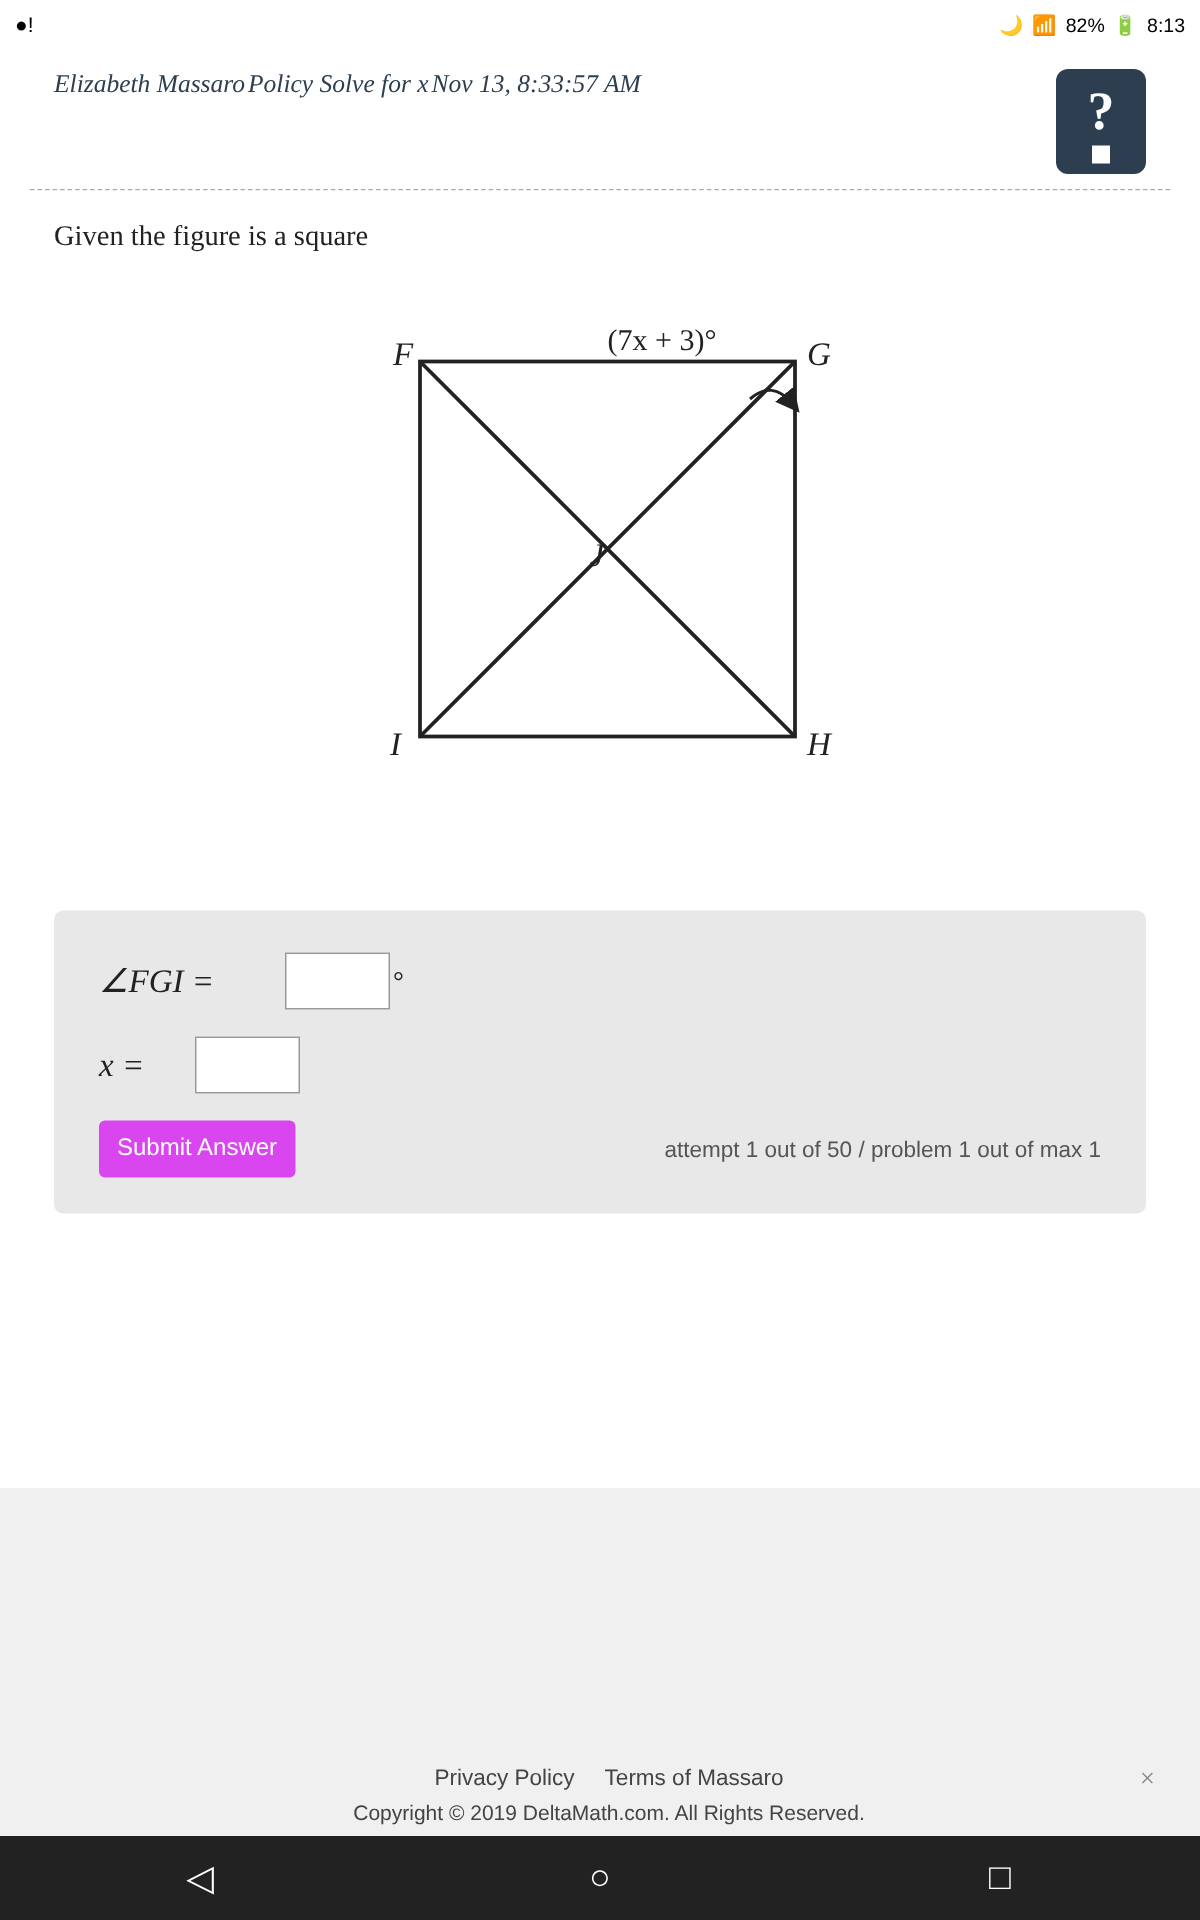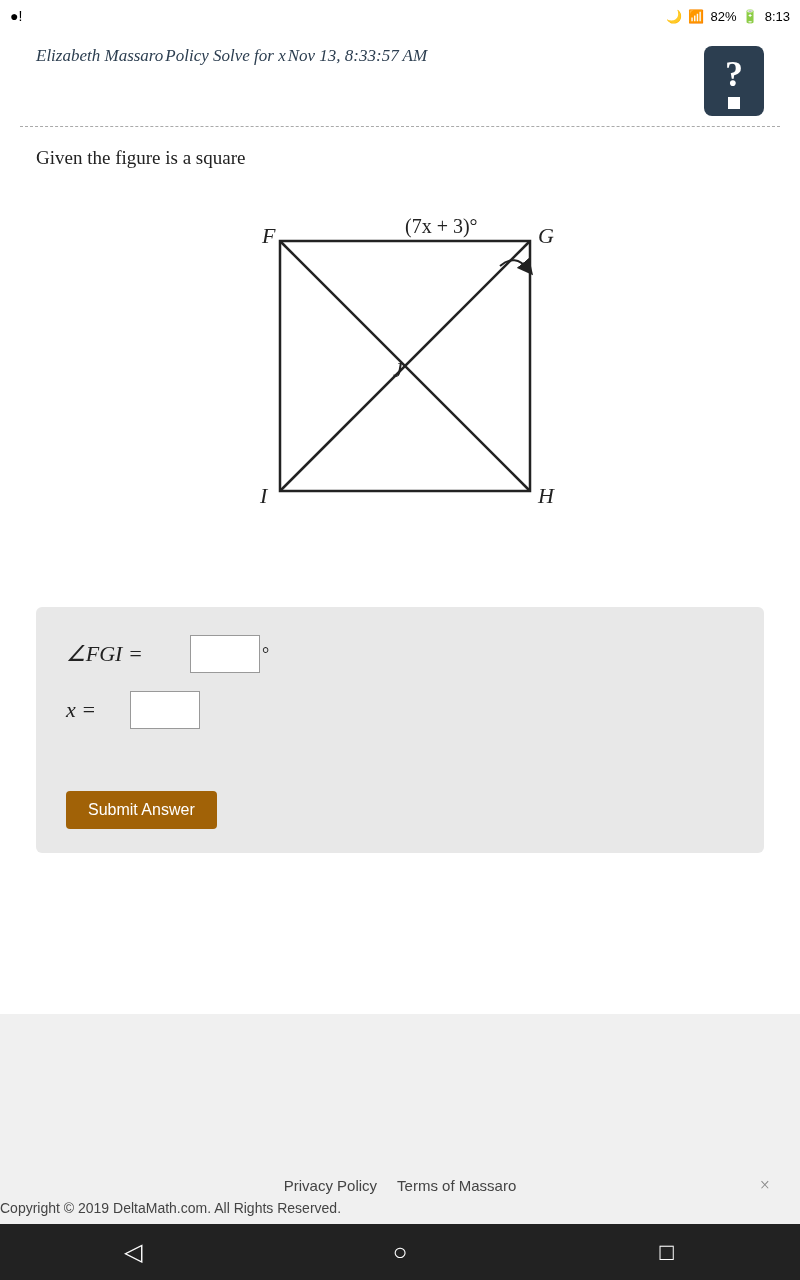--- a/index.html
+++ b/index.html
@@ -140,45 +140,45 @@
       font-style: italic;
     }
 
     .submit-row {
       display: flex;
       align-items: center;
       justify-content: space-between;
       margin-top: 10px;
     }
     .submit-btn {
-      background: #a16207;
+      background: #d946ef;
       color: #fff;
       border: none;
       border-radius: 4px;
-      padding: 10px 22px;
+      padding: 10px 12px;
       font-size: 16px;
       cursor: pointer;
       font-family: Arial, sans-serif;
-      margin-top: 44px;
     }
     .attempt-text {
       font-size: 15px;
       color: #555;
       font-family: Arial, sans-serif;
     }
 
     
     .footer-spacer {
       flex: 1;
       background: #f0f0f0;
       min-height: 140px;
     }
     .footer {
       background: #f0f0f0;
-      padding: 18px 0 8px 0;
+      padding: 18px 0 8px 12px;
+      text-align: center;
     }
     .footer-links {
       display: flex;
       justify-content: center;
       align-items: center;
       gap: 20px;
       margin-bottom: 6px;
       position: relative;
     }
     .footer-links a {
@@ -293,20 +293,21 @@
       <span class="eq-label">∠FGI =</span>
       <input type="text" style="">
       <span class="degree">°</span>
     </div>
     <div class="answer-row">
       <span class="x-label">x =</span>
       <input type="text" style="">
     </div>
     <div class="submit-row">
       <button class="submit-btn">Submit Answer</button>
+      <span class="attempt-text">attempt 1 out of 50 / problem 1 out of max 1</span>
     </div>
   </div>
 
 </div>
 
 <div class="footer-spacer"></div>
 
 <div class="footer">
   <div class="footer-links">
     <a href="#">Privacy Policy</a>

